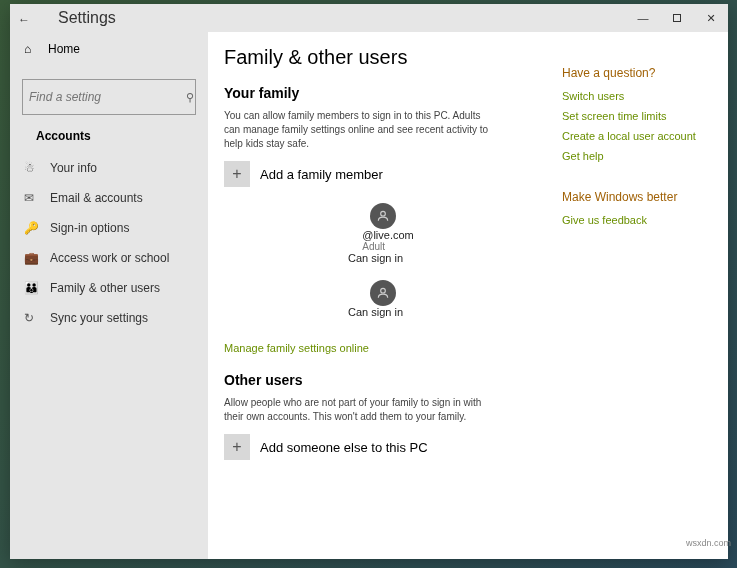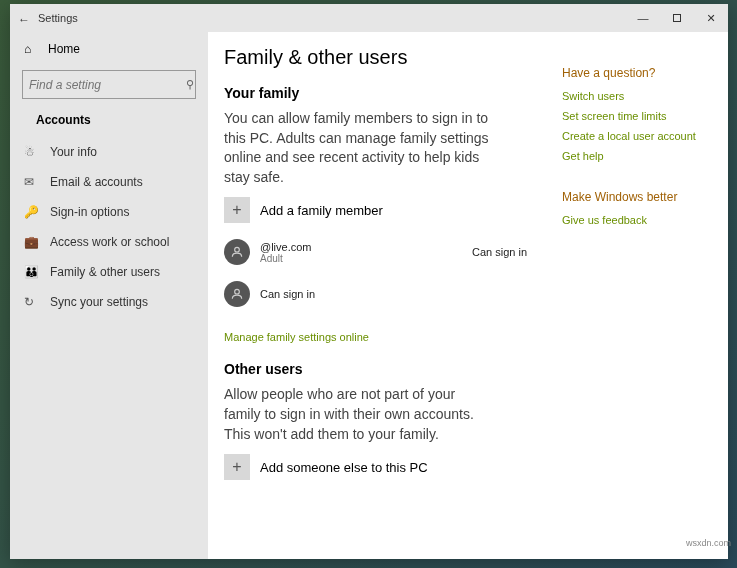--- a/index.html
+++ b/index.html
@@ -1,42 +1,42 @@
 <!DOCTYPE html>
 <html><head>
 <meta charset="utf-8">
 <style>
   * { margin:0; padding:0; box-sizing:border-box; font-family:"Segoe UI", Arial, sans-serif; }
   body { background:linear-gradient(135deg,#3a5a3a,#2a4a5a); width:737px; height:568px; overflow:hidden; position:relative; }
   .window { position:absolute; top:4px; left:10px; width:718px; height:555px; background:#fff; display:flex; flex-direction:column; box-shadow:0 4px 20px rgba(0,0,0,0.3); }
   .titlebar { height:28px; display:flex; align-items:center; background:#e6e6e6; position:relative; }
   .titlebar .back { width:28px; text-align:center; font-size:12px; color:#333; cursor:pointer; }
-  .titlebar .title { font-size:11px; color:#333; margin-left:0; }
+  .titlebar .title { font-size:16px; color:#333; margin-left:20px; }
   .wincontrols { position:absolute; right:0; top:0; display:flex; }
   .wincontrols div { width:34px; height:28px; display:flex; align-items:center; justify-content:center; font-size:11px; color:#333; }
   .wincontrols .box { width:8px; height:8px; border:1px solid #333; }
   .body { flex:1; display:flex; overflow:hidden; }
   .sidebar { width:198px; background:#e6e6e6; padding:4px 0; }
   .home { display:flex; align-items:center; padding:6px 14px; font-size:12px; }
   .home .ico { width:14px; margin-right:10px; font-size:12px; }
-  .search { margin:8px 12px 10px 12px; height:29px; border:1px solid #999; background:#e6e6e6; display:flex; align-items:center; padding:0 6px; }
+  .search { margin:17px 12px 10px 12px; height:36px; border:1px solid #999; background:#e6e6e6; display:flex; align-items:center; padding:0 6px; }
   .search input { flex:1; border:none; background:transparent; font-size:12px; outline:none; font-style:italic; color:#666; }
   .search .sicon { font-size:11px; color:#666; }
   .category { font-size:12px; font-weight:600; padding:4px 14px 10px 26px; }
   .navitem { display:flex; align-items:center; padding:8px 14px; font-size:12px; color:#333; cursor:pointer; }
   .navitem .ico { width:14px; margin-right:12px; font-size:12px; color:#555; }
   .main { flex:1; display:flex; padding:14px 16px; overflow:auto; }
   .content { flex:1; padding-right:10px; }
   h1 { font-size:20px; font-weight:400; margin-bottom:16px; }
   h2 { font-size:14px; font-weight:600; margin-bottom:8px; }
-  p.desc { font-size:14px; color:#444; line-height:1.4; margin-bottom:10px; max-width:270px; }
+  p.desc { font-size:10px; color:#444; line-height:1.4; margin-bottom:10px; max-width:270px; }
   .addrow { display:flex; align-items:center; margin:6px 0 10px 0; cursor:pointer; }
   .plusbox { width:26px; height:26px; background:#d8d8d8; display:flex; align-items:center; justify-content:center; font-size:16px; color:#555; margin-right:10px; }
   .addrow span.lbl { font-size:13px; }
-  .member { display:flex; align-items:center; margin:16px 0; cursor:pointer; }
+  .member { display:flex; align-items:center; margin:16px 0; cursor:pointer;flex-direction:column; }
   .avatar { width:26px; height:26px; border-radius:50%; background:#555; display:flex; align-items:center; justify-content:center; margin-right:10px; }
   .avatar svg { width:14px; height:14px; }
   .member .info { flex:1; }
   .member .email { font-size:11px; color:#222; }
   .member .role { font-size:10px; color:#777; }
   .member .status { font-size:11px; color:#222; width:80px; }
   .link { font-size:11px; color:#6a8f00; cursor:pointer; display:inline-block; margin:8px 0 18px 0; }
   .right { width:150px; padding-top:20px; }
   .right h3 { font-size:12px; font-weight:400; color:#a16207; margin-bottom:10px; }
   .right a { display:block; font-size:11px; color:#6a8f00; margin-bottom:8px; cursor:pointer; text-decoration:none; }

